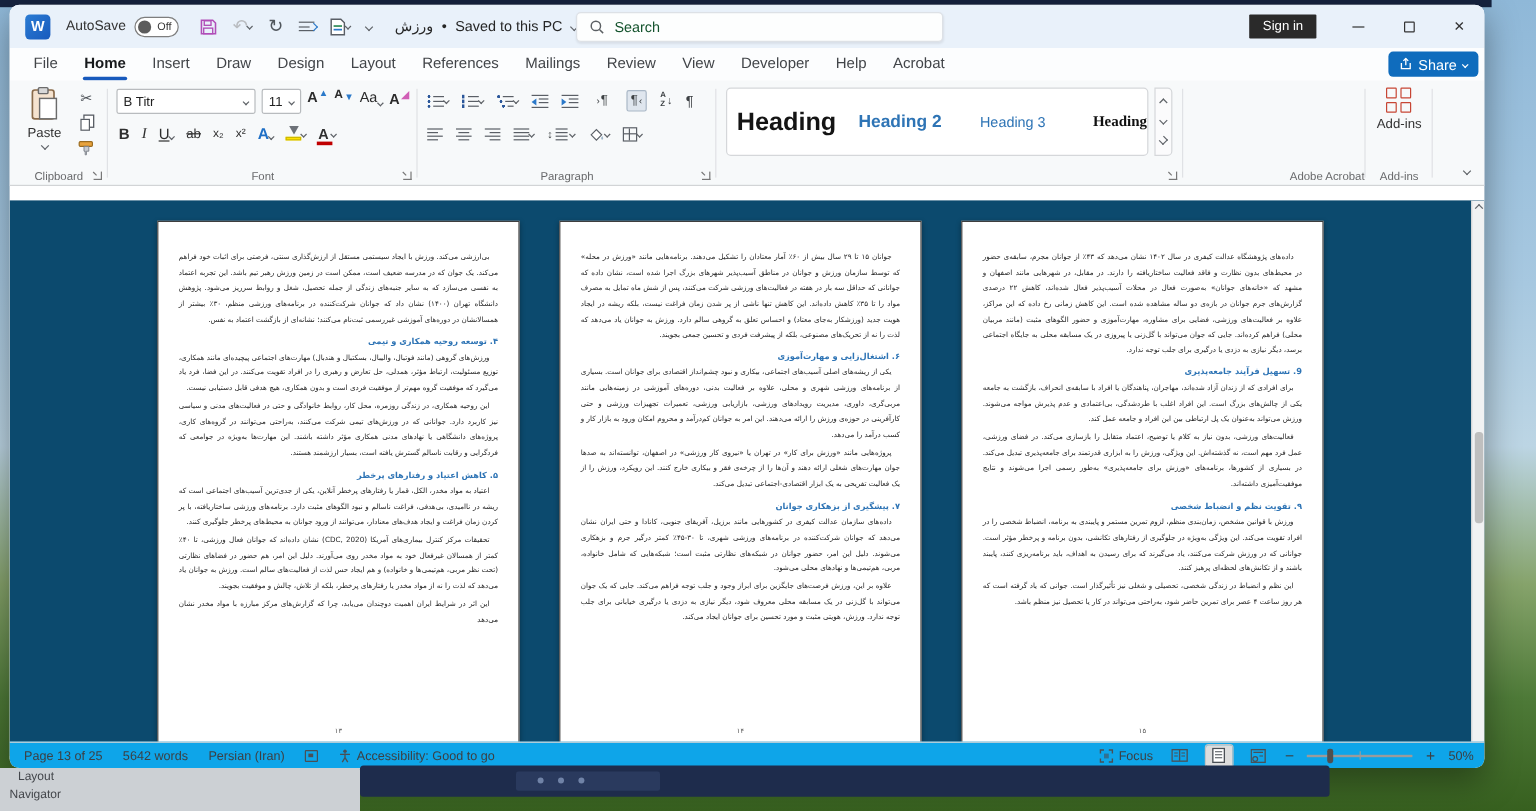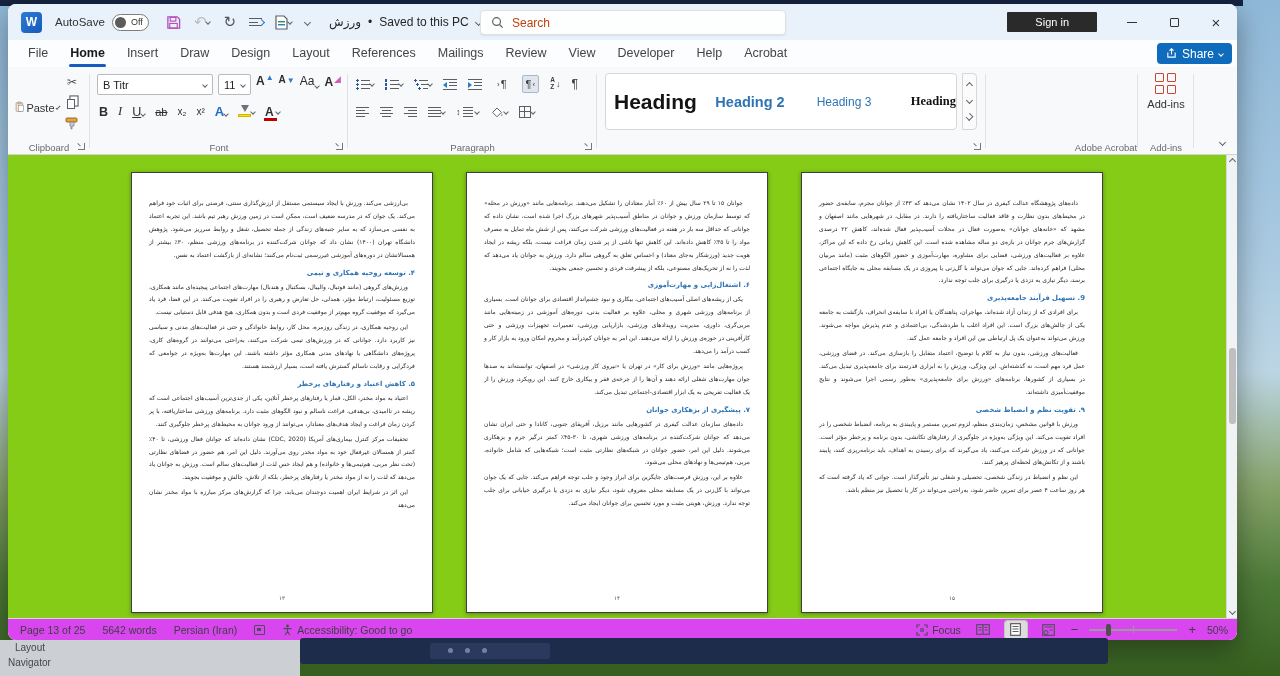--- a/index.html
+++ b/index.html
@@ -34,23 +34,23 @@
   .glyph-redo{font-size:15px;color:#50565c}
   .lines-ico{width:13px;height:10px;background:
     linear-gradient(#5a5f66,#5a5f66),linear-gradient(#5a5f66,#5a5f66),linear-gradient(#5a5f66,#5a5f66);
     background-repeat:no-repeat;background-size:13px 1.4px,9px 1.4px,13px 1.4px;background-position:0 1px,0 4.5px,0 8px;position:relative}
   .lines-ico::after{content:"";position:absolute;right:-2px;top:3px;width:4px;height:4px;border-right:1.4px solid #2b79c9;border-bottom:1.4px solid #2b79c9;transform:rotate(-45deg)}
   .chev{display:inline-block;width:5px;height:5px;border-right:1.3px solid #5f6368;border-bottom:1.3px solid #5f6368;transform:rotate(45deg)}
   .chev.mini{width:4px;height:4px}
   .doc-title{margin-left:19px;font-size:12px;color:#262626;display:flex;align-items:center;gap:7px;white-space:nowrap}
   .search{position:absolute;left:472px;top:6px;width:306px;height:25px;background:#fdfefe;border:1px solid #dde1e6;border-radius:4px;
     display:flex;align-items:center;box-shadow:0 1px 2px rgba(0,0,0,.07)}
-  .search .ph{font-size:12px;color:#c2410c}
+  .search .ph{font-size:12px;color:#14532d}
   .tb-right{position:absolute;right:0;top:0;height:36px;display:flex;align-items:center}
-  .signin{background:#2a2a2a;color:#fff;font-size:11px;padding:4px 28px;margin-right:14px;border-radius:1px}
+  .signin{background:#2a2a2a;color:#fff;font-size:11px;padding:4px 11px;margin-right:14px;border-radius:1px}
   .win-btn{width:42px;height:36px;display:flex;align-items:center;justify-content:center;color:#333}
   .min-glyph{display:inline-block;width:10px;border-top:1.2px solid #333}
   .max-glyph{display:inline-block;width:9px;height:9px;border:1.2px solid #333;border-radius:1px}
   .close-glyph{font-size:15px;line-height:1;color:#333}
 
   
   .tabrow{position:absolute;top:36px;left:0;width:100%;height:27px;background:#fcfdfe;display:flex;align-items:center}
   .tabs{display:flex;margin-left:9px}
   .tab{padding:0 11px;font-size:12.5px;color:#424549;height:27px;line-height:26px;position:relative;white-space:nowrap}
   .tab.active{color:#17191c;font-weight:bold}
@@ -61,21 +61,21 @@
 
   
   .ribbon{position:absolute;top:63px;left:0;width:100%;height:88px;background:#f7f9fa;border-bottom:1px solid #d2d4d6}
   .group{position:absolute;top:0;height:88px}
   .group::after{content:"";position:absolute;right:0;top:7px;bottom:7px;width:1px;background:#e0e2e5}
   .group-label{position:absolute;bottom:2px;left:0;right:0;text-align:center;font-size:9.5px;color:#68696b;white-space:nowrap}
   .launcher{position:absolute;right:5px;bottom:5px;width:7px;height:7px;border-right:1px solid #777;border-bottom:1px solid #777}
   .launcher::before{content:"";position:absolute;left:0;top:0;width:4px;height:1px;background:#777;transform:rotate(45deg);transform-origin:left top}
 
   .g-clipboard{left:0;width:82px}
-  .paste-btn{position:absolute;left:7px;top:5px;width:44px;height:70px;display:flex;align-items:center;gap:2px;border-radius:4px}
+  .paste-btn{position:absolute;left:7px;top:5px;width:44px;height:70px;display:flex;flex-direction:column;align-items:center;gap:2px;border-radius:4px}
   .paste-btn .lbl{font-size:11px;color:#333;margin-top:1px}
   .clip-small{position:absolute;left:57px;top:9px;display:flex;flex-direction:column;gap:8px;align-items:center}
   .scissors{font-size:12px;color:#4a4f55;line-height:1}
   .copy-ico{width:8px;height:10px;border:1.1px solid #5a5f66;background:#fff;box-shadow:3px -3px 0 -0.5px #fff,3px -3px 0 0.6px #5a5f66;margin-top:3px;margin-left:-3px}
 
   .g-font{left:82px;width:258px}
   .font-row1{position:absolute;left:7px;top:7px;display:flex;align-items:flex-start;gap:5px}
   .combo{height:21px;border:1px solid #b8bbbe;background:#fff;border-radius:2px;display:flex;align-items:center;justify-content:space-between;font-size:11px;color:#1f1f1f;padding:0 5px}
   .combo.name{width:116px}
   .combo.size{width:33px}
@@ -146,35 +146,35 @@
   .replace-ico{font-size:11px;color:#217346;line-height:1}
   .g-acrobat{left:1066px;width:64px}
   .bigbtn{position:absolute;left:0;top:6px;width:100%;display:flex;flex-direction:column;align-items:center;gap:3px}
   .bigbtn .t{font-size:11px;color:#333;line-height:1.25;text-align:center}
   .g-addins{left:1130px;width:56px}
   .addins-ico{width:22px;height:22px;display:grid;grid-template-columns:9px 9px;grid-template-rows:9px 9px;gap:3px}
   .addins-ico span{border:1.6px solid #c74634;border-radius:1px}
   .ribbon-collapse{position:absolute;right:12px;bottom:9px}
 
   
-  .canvas{position:absolute;top:151px;left:0;width:100%;height:463px;background:#84cc16;overflow:hidden}
+  .canvas{position:absolute;top:163px;left:0;width:100%;height:463px;background:#0c4a6e;overflow:hidden}
   .pages{position:absolute;left:123px;top:17px;display:flex;gap:33px}
   .page{width:302px;height:441px;background:#fff;border:1px solid #3f3f3f;position:relative;
     padding:24px 17px 0 17px;overflow:hidden;direction:rtl;box-shadow:0 1px 4px rgba(0,0,0,.35)}
   .doc-p{font-size:6px;line-height:12.9px;color:#262626;text-align:justify;text-indent:7px;margin-bottom:2px;font-family:"DejaVu Sans",sans-serif}
   .doc-h{font-size:6.9px;line-height:12px;color:#2e74b5;font-weight:bold;margin:5px 0 2px 0;text-align:right;font-family:"DejaVu Sans",sans-serif}
   .page-footer{position:absolute;bottom:11px;left:0;right:0;text-align:center;font-size:5.5px;color:#4d4d4d}
   .scrollbar{position:absolute;right:0;top:0;width:11px;height:100%;background:#f1f2f3;border-left:1px solid #d9d9d9}
   .sb-thumb{position:absolute;left:2px;top:193px;width:7px;height:76px;background:#bfbfbf;border-radius:3px}
   .sb-arrow{position:absolute;left:3px}
   .sb-arrow.up{top:4px;transform:rotate(-135deg)}
   .sb-arrow.down{bottom:4px}
 
   
-  .statusbar{position:absolute;left:0;bottom:0;width:100%;height:22px;background:#d946ef;border-top:1px solid #d6d6d6;
+  .statusbar{position:absolute;left:0;bottom:0;width:100%;height:22px;background:#0ea5e9;border-top:1px solid #d6d6d6;
     display:flex;align-items:center;font-size:10.5px;color:#3d3f42}
   .sb-left{display:flex;align-items:center;gap:17px;margin-left:12px;white-space:nowrap}
   .sb-right{position:absolute;right:9px;display:flex;align-items:center;gap:11px;white-space:nowrap}
   .macro-ico{width:11px;height:10px;border:1.2px solid #4a4f55;border-radius:1px;position:relative}
   .macro-ico::after{content:"";position:absolute;left:2px;top:2px;width:4px;height:3px;background:#4a4f55}
   .acc-item{display:flex;align-items:center;gap:4px}
   .focus-item{display:flex;align-items:center;gap:4px}
   .view-btn{width:22px;height:18px;display:flex;align-items:center;justify-content:center;border-radius:2px}
   .view-btn.active{background:#dddddd;outline:1px solid #c4c4c4}
   .zoom-minus,.zoom-plus{font-size:13px;color:#3d3f42}

